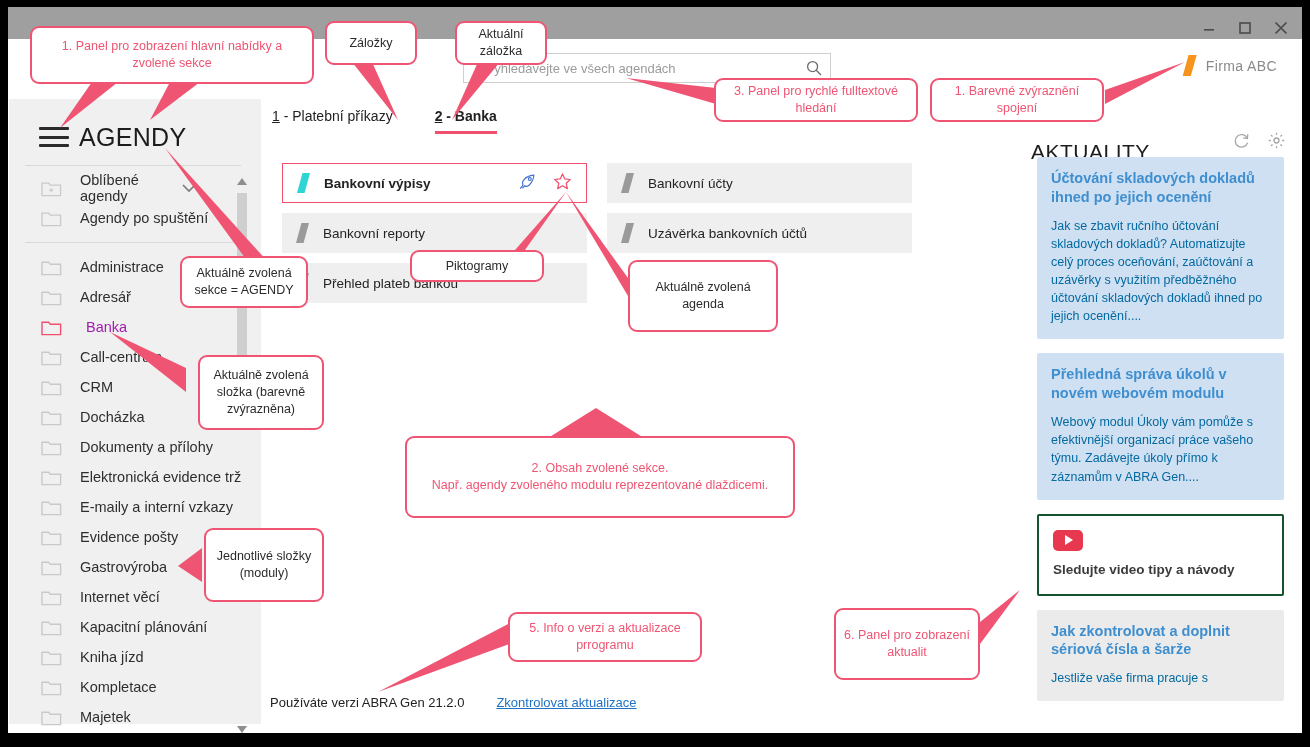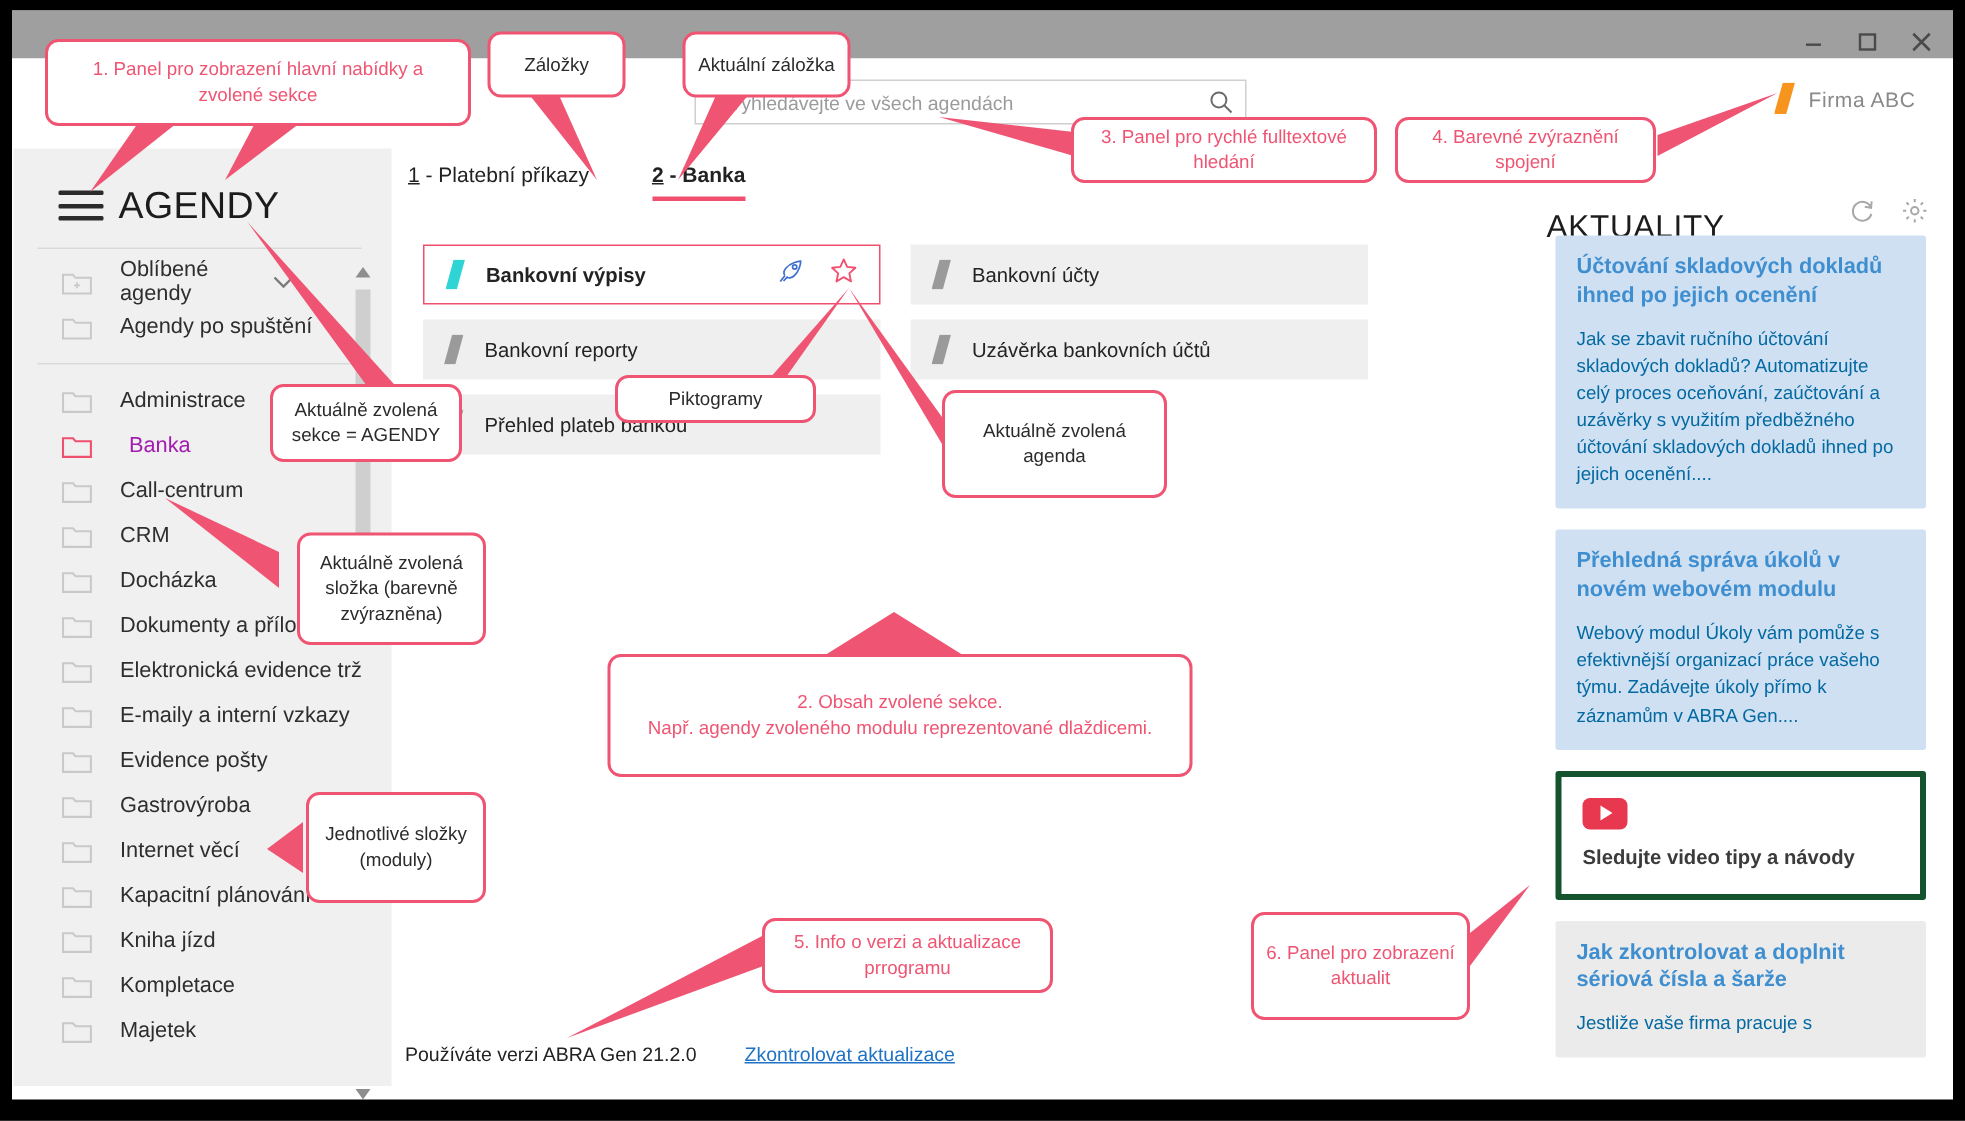--- a/index.html
+++ b/index.html
@@ -77,21 +77,21 @@
 
   
   .news{position:absolute;right:10px;top:99px;width:285px;height:625px;background:#fff;}
   .news-head{display:flex;align-items:center;gap:15px;padding:18px 14px 6px 16px;}
   .news-title{font-size:21px;color:#1c1c1c;letter-spacing:.5px;flex:1;margin-top:23px;}
   .nhico{color:#9b9b9b;width:20px;height:20px;display:flex;align-items:center;justify-content:center;}
   .cards{padding:6px 16px 0 22px;}
   .card{border-radius:2px;padding:12px 14px 14px 14px;margin-bottom:14px;box-sizing:border-box;}
   .card.blue{background:#cfe0f2;}
   .card.gray{background:#ebebeb;}
-  .card.white{background:#fff;border:4px solid #14532d;display:flex;align-items:flex-start;gap:10px;flex-wrap:wrap;padding:14px;}
+  .card.white{background:#fff;border:2px solid #14532d;display:flex;align-items:flex-start;gap:10px;flex-wrap:wrap;padding:14px;}
   .card h4{margin:0 0 10px 0;font-size:14.5px;line-height:1.3;color:#3f8fd0;font-weight:bold;}
   .card p{margin:0;font-size:12.5px;line-height:1.45;color:#0369a1;}
   .yt{width:30px;height:21px;background:#e8384f;border-radius:5px;display:flex;align-items:center;justify-content:center;flex:none;}
   .yt:after{content:"";border-left:8px solid #fff;border-top:5px solid transparent;border-bottom:5px solid transparent;margin-left:2px;}
   .ytlabel{font-size:13.5px;font-weight:bold;color:#3b3b3b;line-height:1.4;max-width:200px;}
 
   
   .news-clip{position:absolute;left:0;top:52px;width:285px;height:573px;overflow:hidden;}
 
   
@@ -185,20 +185,28 @@
       <div class="hr" style="position:relative;left:16px;top:0;margin:9px 0 9px 0;width:216px;"></div>
 
       <div id="modules">
           <div class="navitem">
             <span class="folder">
               <svg width="21" height="17" viewBox="0 0 21 17">
                 <path d="M1 3.2 L1 15.6 L19.6 15.6 L19.6 5.2 L9.4 5.2 L7.6 3.2 Z" fill="none" stroke="#c9c9c9" stroke-width="1.4"></path>
               </svg>
             </span>
             <span>Administrace</span>
+          </div>
+          <div class="navitem">
+            <span class="folder">
+              <svg width="21" height="17" viewBox="0 0 21 17">
+                <path d="M1 3.2 L1 15.6 L19.6 15.6 L19.6 5.2 L9.4 5.2 L7.6 3.2 Z" fill="none" stroke="#c9c9c9" stroke-width="1.4"></path>
+              </svg>
+            </span>
+            <span>Adresář</span>
           </div>
           <div class="navitem active">
             <span class="folder">
               <svg width="21" height="17" viewBox="0 0 21 17">
                 <path d="M1 3.2 L1 15.6 L19.6 15.6 L19.6 5.2 L9.4 5.2 L7.6 3.2 Z" fill="none" stroke="#f0506e" stroke-width="1.4"></path>
               </svg>
             </span>
             <span>Banka</span>
           </div>
           <div class="navitem">
@@ -453,29 +461,29 @@
       </g>
     </svg>
 
     <div class="cal pink" style="left:30px;top:26px;width:284px;height:58px;">
       <span class="txt">1. Panel pro zobrazení hlavní nabídky a
 zvolené sekce</span>
     </div>
     <div class="cal" style="left:325px;top:21px;width:92px;height:44px;">
       <span class="txt">Záložky</span>
     </div>
-    <div class="cal" style="left:455px;top:21px;width:112px;height:44px;">
+    <div class="cal" style="left:455px;top:21px;width:92px;height:44px;">
       <span class="txt">Aktuální záložka</span>
     </div>
     <div class="cal pink" style="left:714px;top:78px;width:204px;height:44px;">
       <span class="txt">3. Panel pro rychlé fulltextové
 hledání</span>
     </div>
     <div class="cal pink" style="left:930px;top:78px;width:174px;height:44px;">
-      <span class="txt">4. Barevné zvýraznění
+      <span class="txt">1. Barevné zvýraznění
 spojení</span>
     </div>
     <div class="cal" style="left:180px;top:256px;width:128px;height:52px;">
       <span class="txt">Aktuálně zvolená
 sekce = AGENDY</span>
     </div>
     <div class="cal" style="left:374px;top:250px;width:134px;height:32px;margin-left:36px;">
       <span class="txt">Piktogramy</span>
     </div>
     <div class="cal" style="left:628px;top:260px;width:150px;height:72px;">

